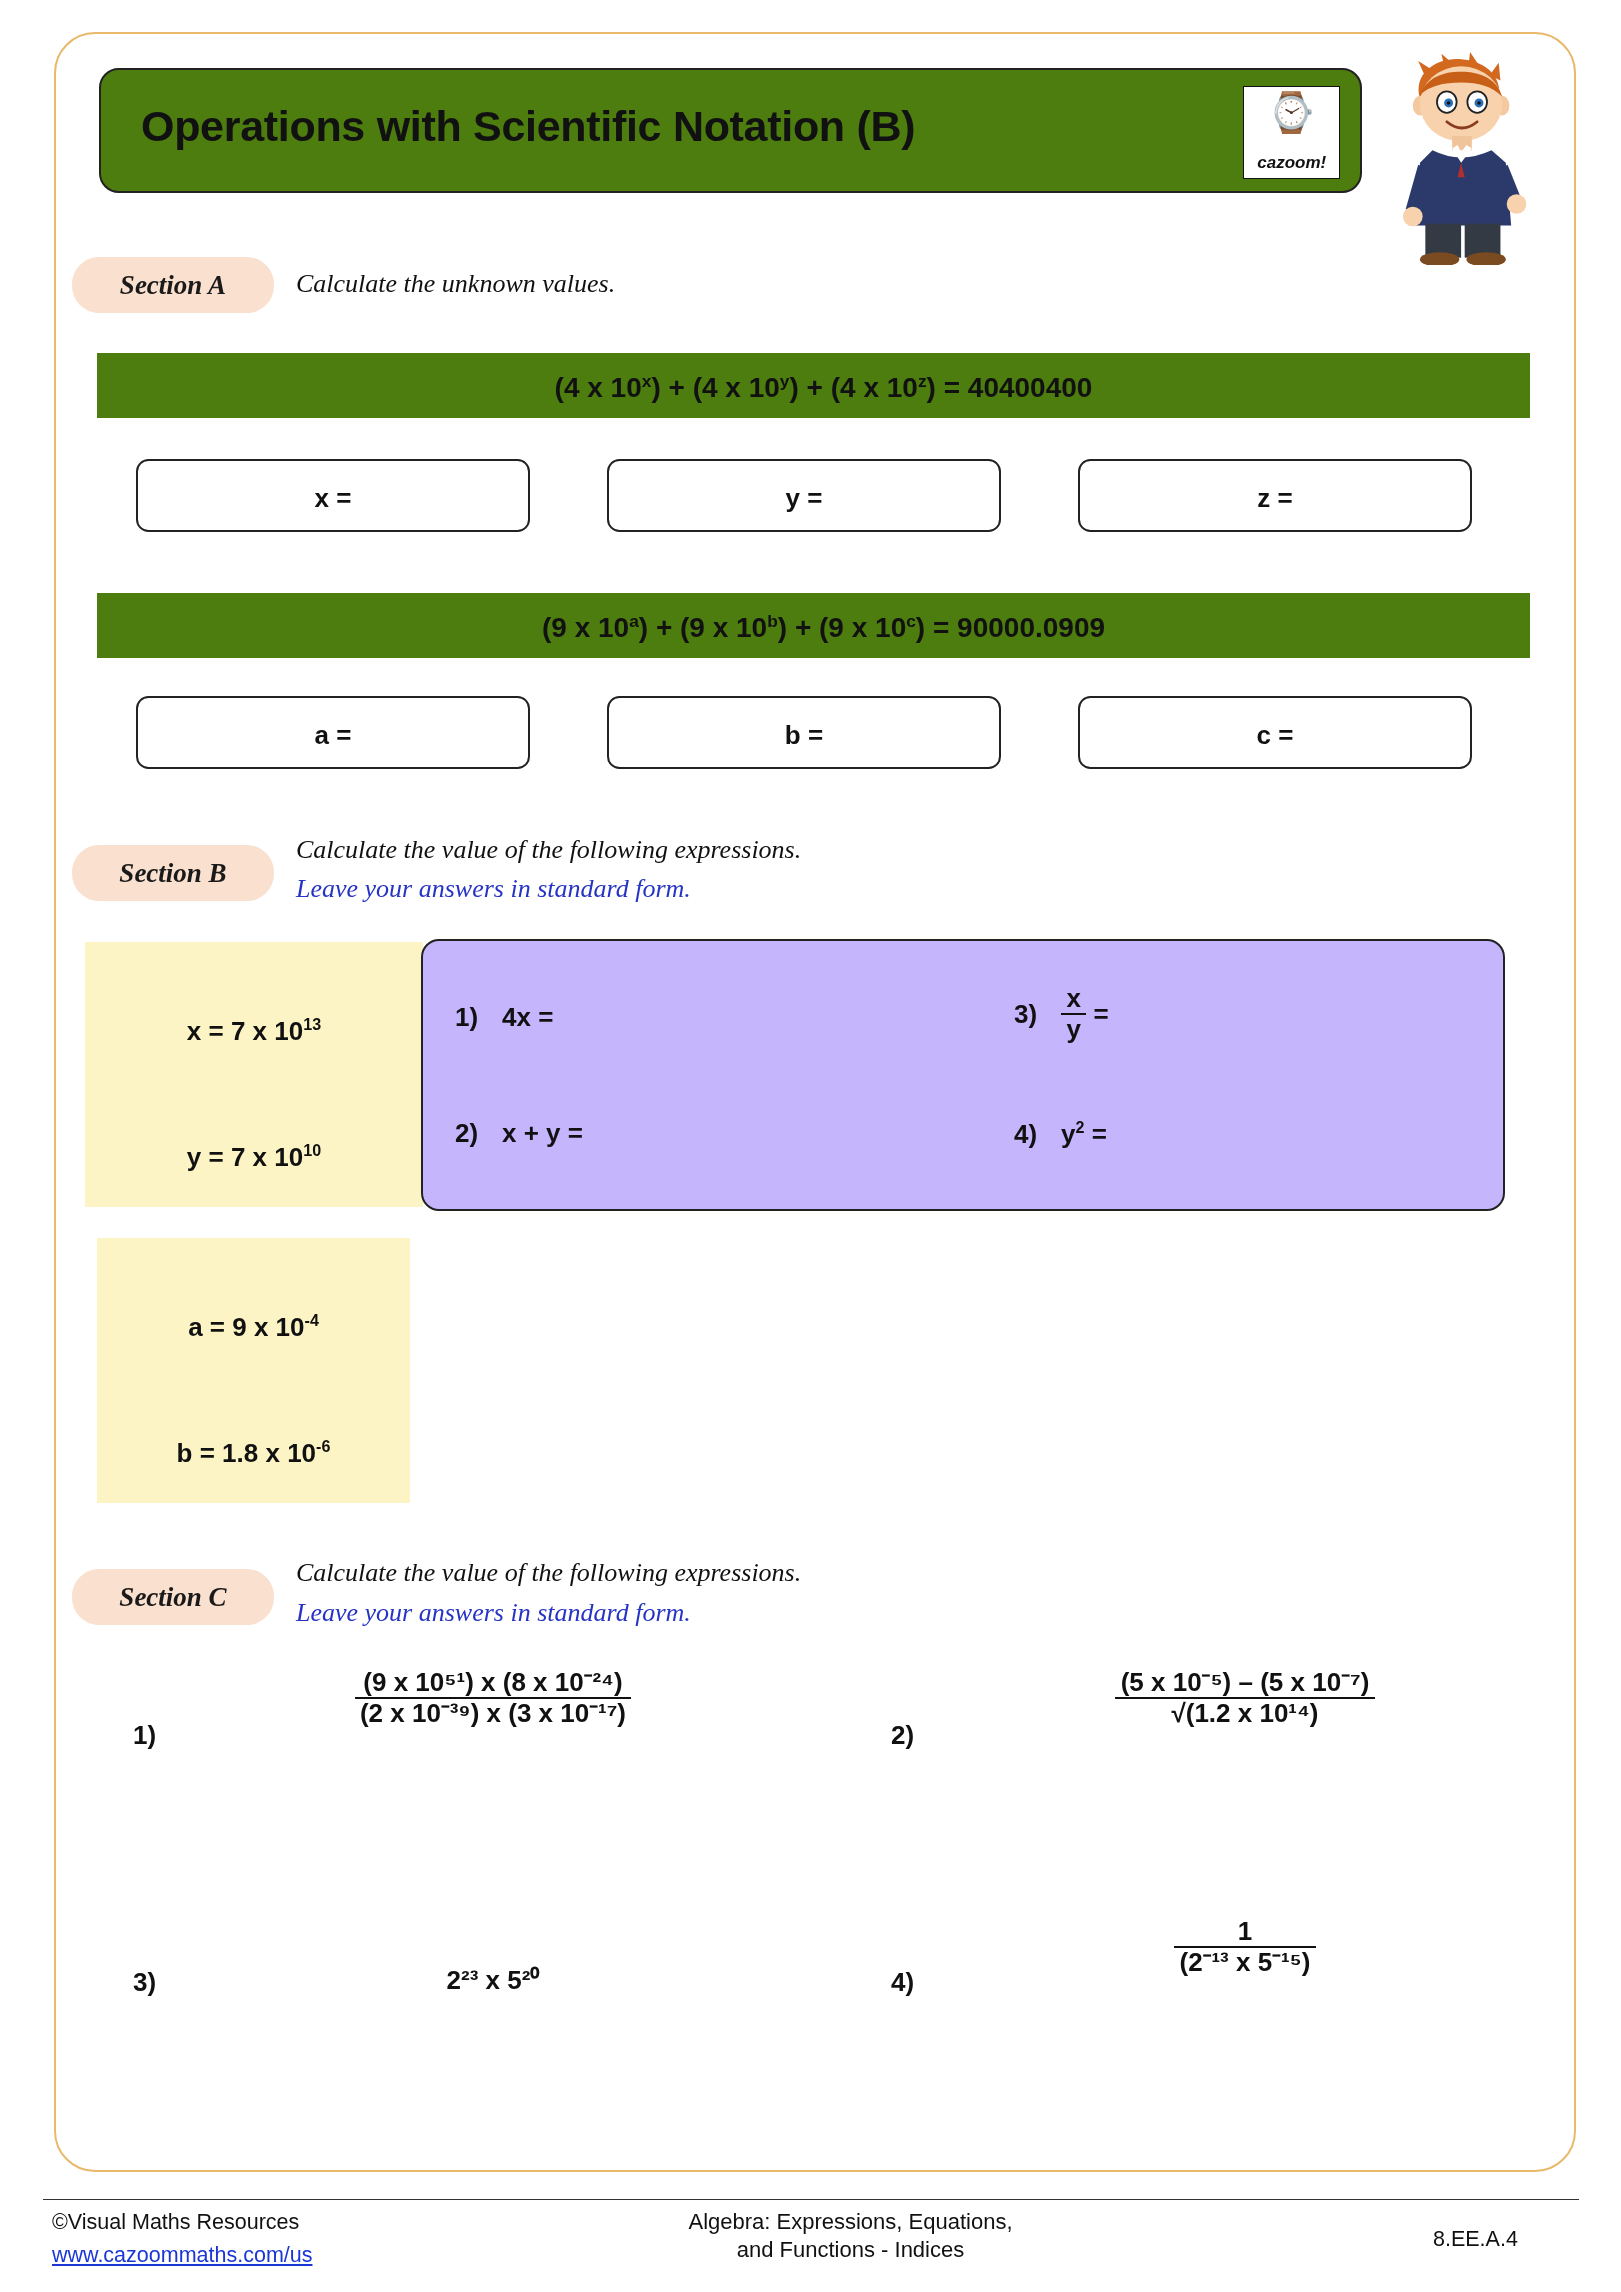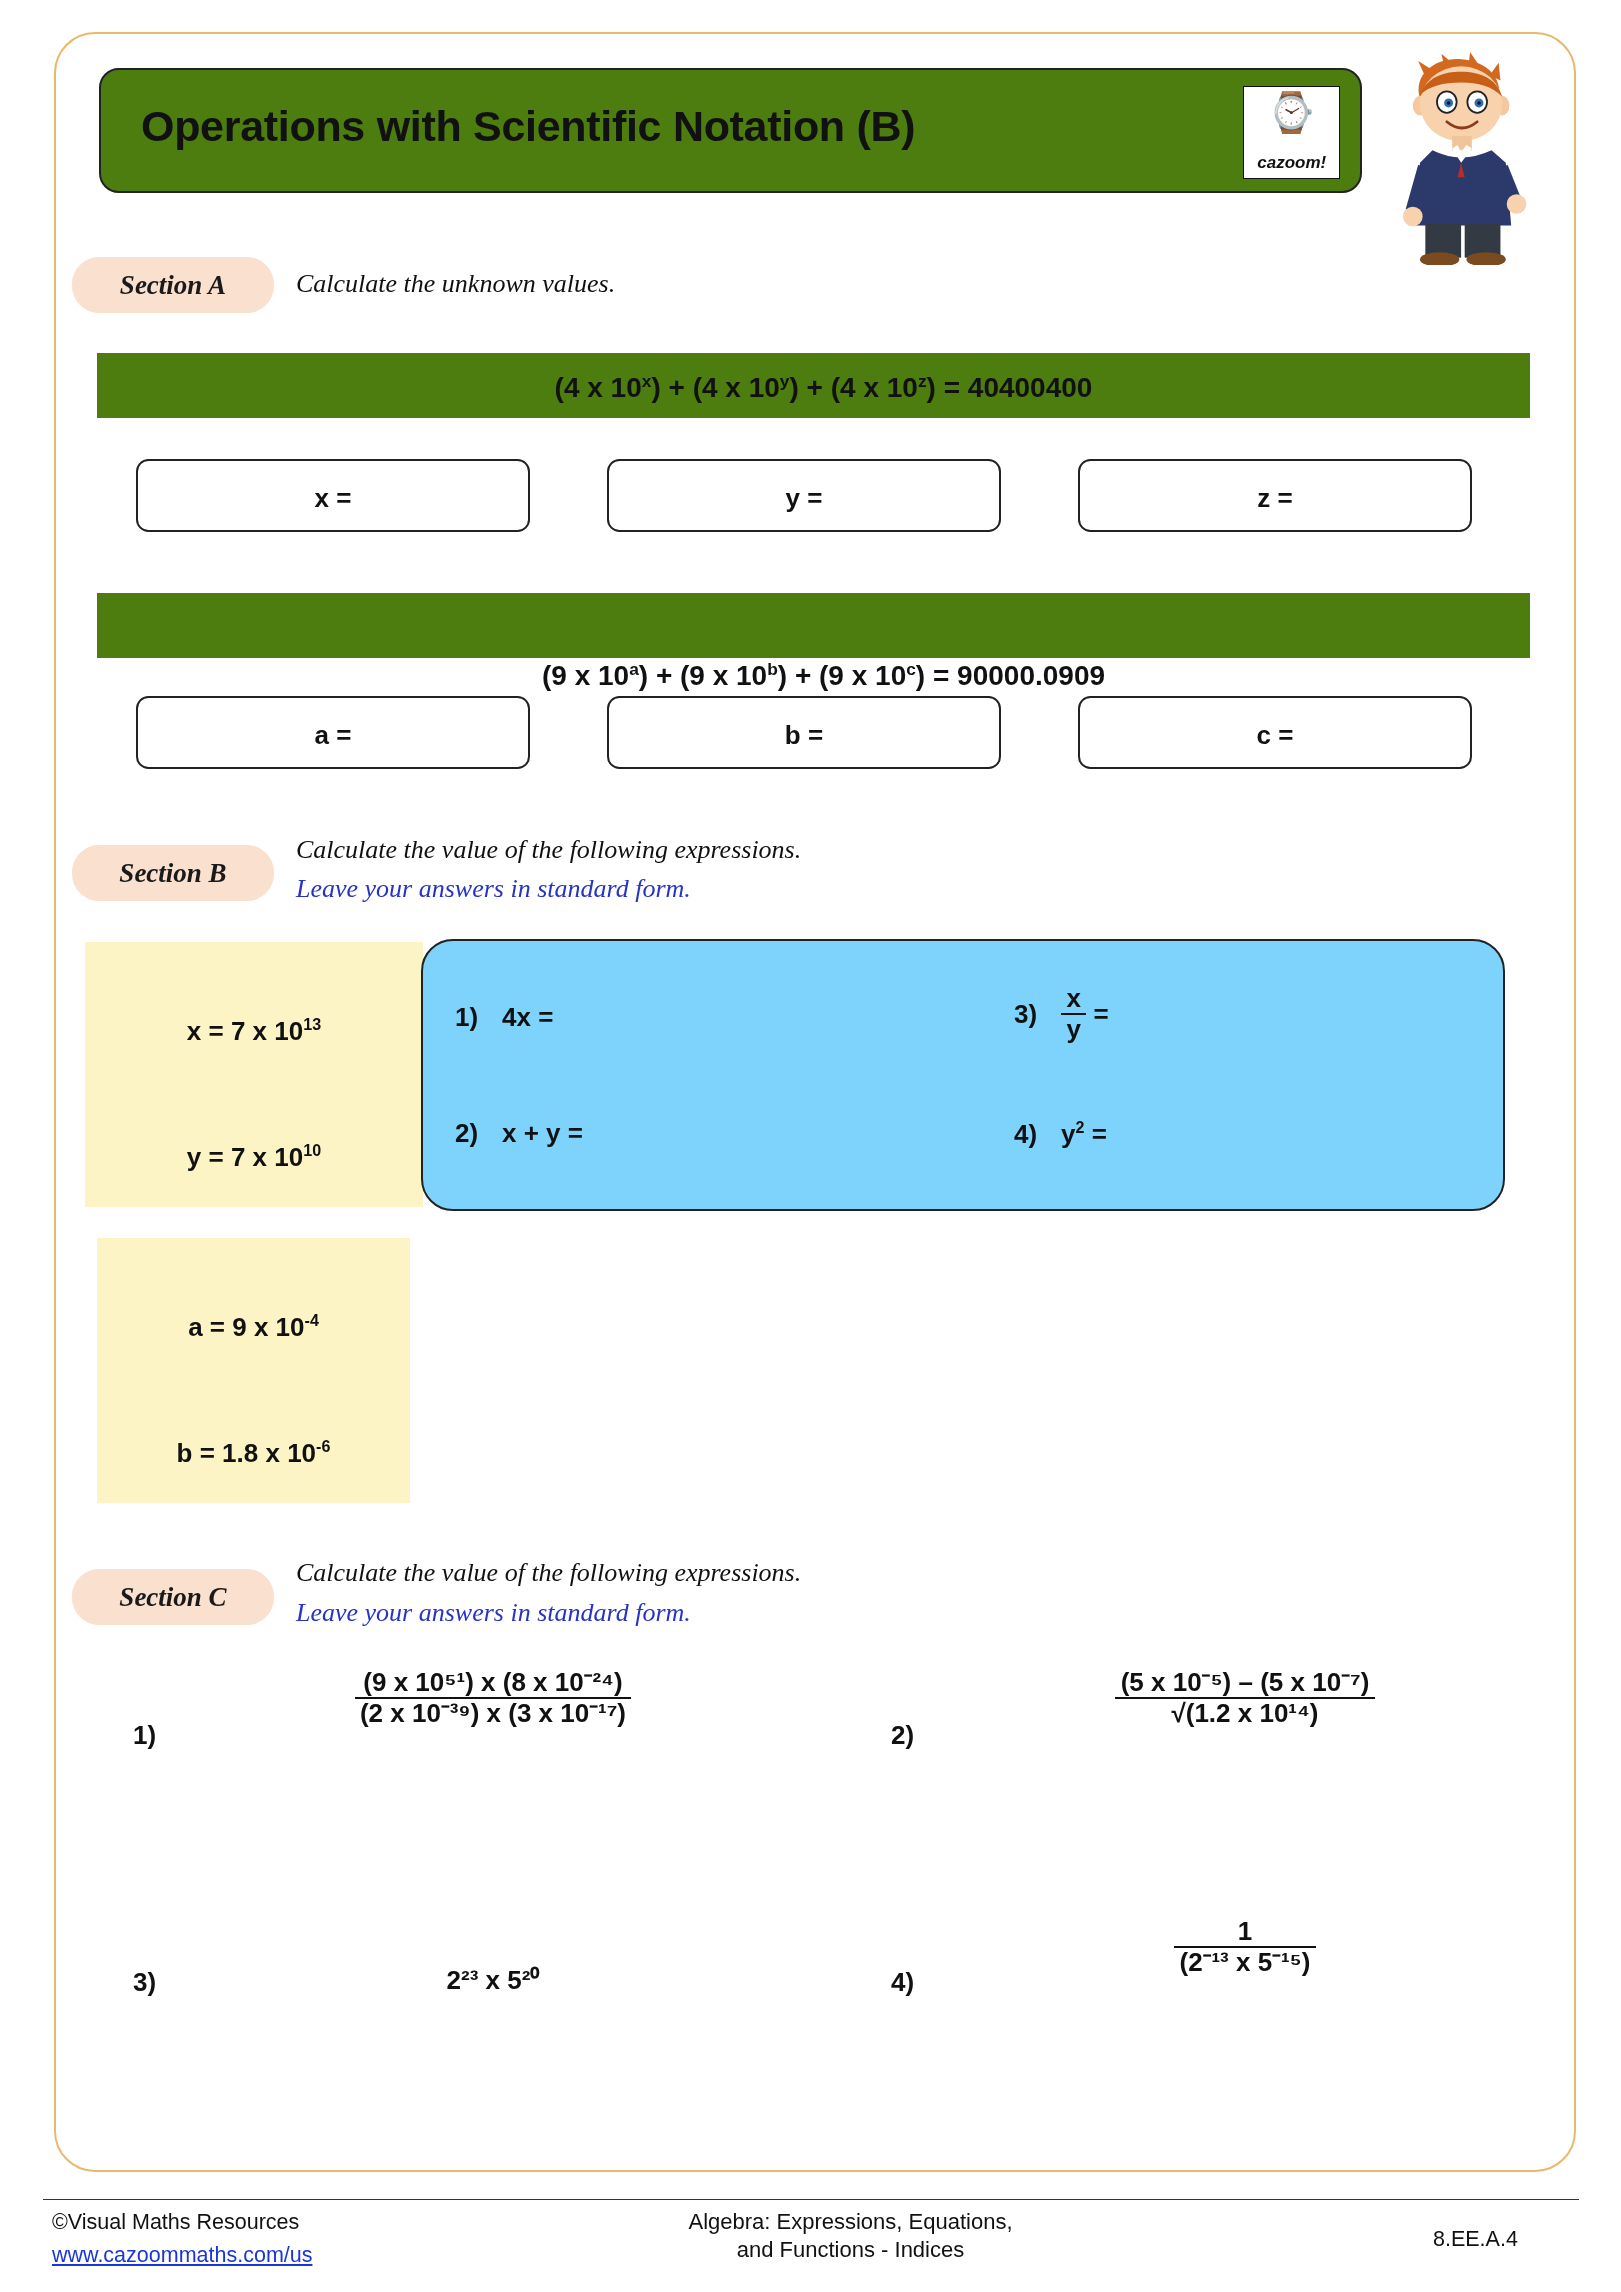--- a/index.html
+++ b/index.html
@@ -156,23 +156,23 @@
     position: absolute;
     left: 0; right: 0;
     text-align: center;
     font-size: 26px;
     font-weight: bold;
     color: #111;
   }
   .qpanel {
     position: absolute;
     border: 2.7px solid #222;
-    border-radius: 32px;
-    box-sizing: border-box;
-    background: #7dd3fc;
+    border-radius: 18px;
+    box-sizing: border-box;
+    background: #c4b5fd;
   }
   .qitem {
     position: absolute;
     font-size: 26px;
     font-weight: bold;
     color: #111;
     white-space: nowrap;
   }
   .qnum { display: inline-block; width: 47px; }
 
@@ -299,21 +299,21 @@
     <span style="padding-top:21.5px;">x =</span>
   </div>
   <div class="ansbox" style="left:607px; top:459px; width:394px; height:73px;">
     <span style="padding-top:21.5px;">y =</span>
   </div>
   <div class="ansbox" style="left:1078px; top:459px; width:394px; height:73px;">
     <span style="padding-top:21.5px;">z =</span>
   </div>
 
   <div class="banner" style="left:97px; top:593px; width:1433px; height:65px;">
-    <span class="eq" style="padding-top:19.7px;margin-top:48px;">
+    <span class="eq" style="padding-top:19.7px;">
       (9 x 10<sup>a</sup>) + (9 x 10<sup>b</sup>) + (9 x 10<sup>c</sup>) = 90000.0909
     </span>
   </div>
   <div class="ansbox" style="left:136px; top:696px; width:394px; height:73px;">
     <span style="padding-top:21.5px;">a =</span>
   </div>
   <div class="ansbox" style="left:607px; top:696px; width:394px; height:73px;">
     <span style="padding-top:21.5px;">b =</span>
   </div>
   <div class="ansbox" style="left:1078px; top:696px; width:394px; height:73px;">

